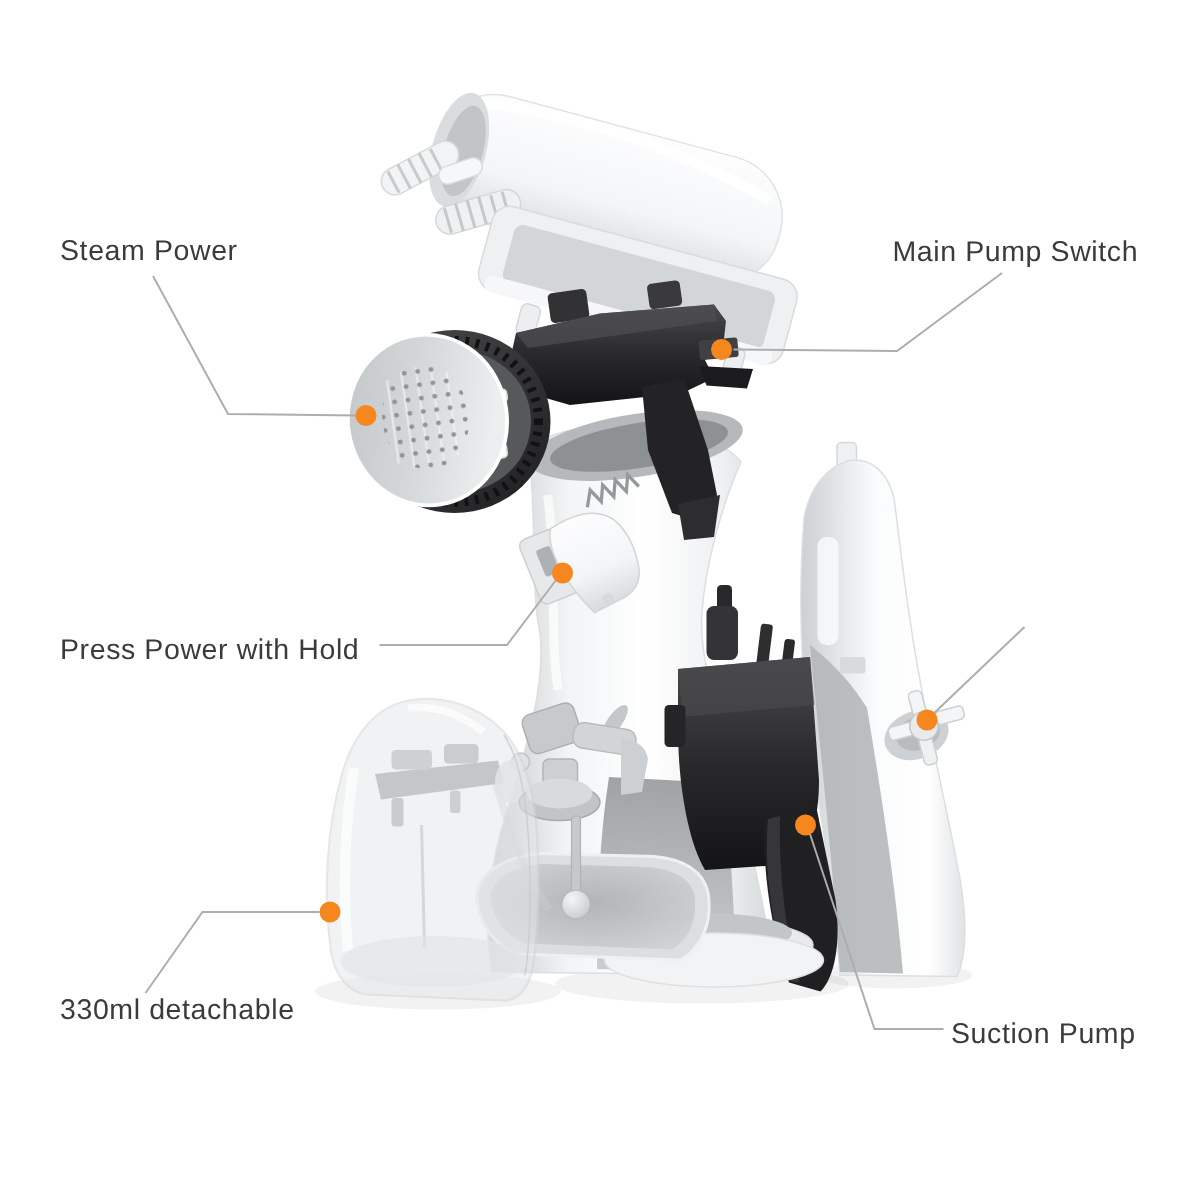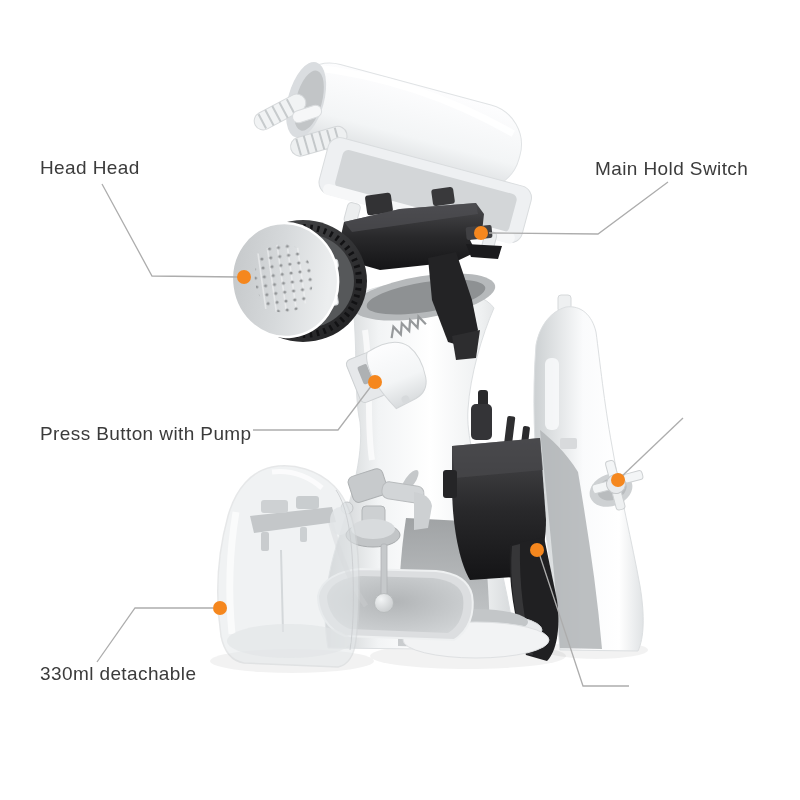--- a/index.html
+++ b/index.html
@@ -264,25 +264,28 @@
     <polyline class="leader" points="629,686 583,686 539,553"></polyline>
     <circle class="dot" cx="244" cy="277" r="7"></circle>
     <circle class="dot" cx="481" cy="233" r="7"></circle>
     <circle class="dot" cx="375" cy="382" r="7"></circle>
     <circle class="dot" cx="618" cy="480" r="7"></circle>
     <circle class="dot" cx="220" cy="608" r="7"></circle>
     <circle class="dot" cx="537" cy="550" r="7"></circle>
   </svg>
 
   <div class="label" style="left:40px;top:152px">
-    <span>Head Head</span>
+    <span>Steam Power</span>
   </div>
   <div class="label" style="left:595px;top:153px">
-    <span>Main Hold Switch</span>
+    <span>Main Pump Switch</span>
   </div>
   <div class="label" style="left:40px;top:418px">
-    <span>Press Button with Pump</span>
+    <span>Press Power with Hold</span>
   </div>
   <div class="label" style="left:40px;top:658px">
     <span>330ml detachable</span>
   </div>
+  <div class="label" style="left:634px;top:674px">
+    <span>Suction Pump</span>
+  </div>
 
 </div>
 
 </body></html>

